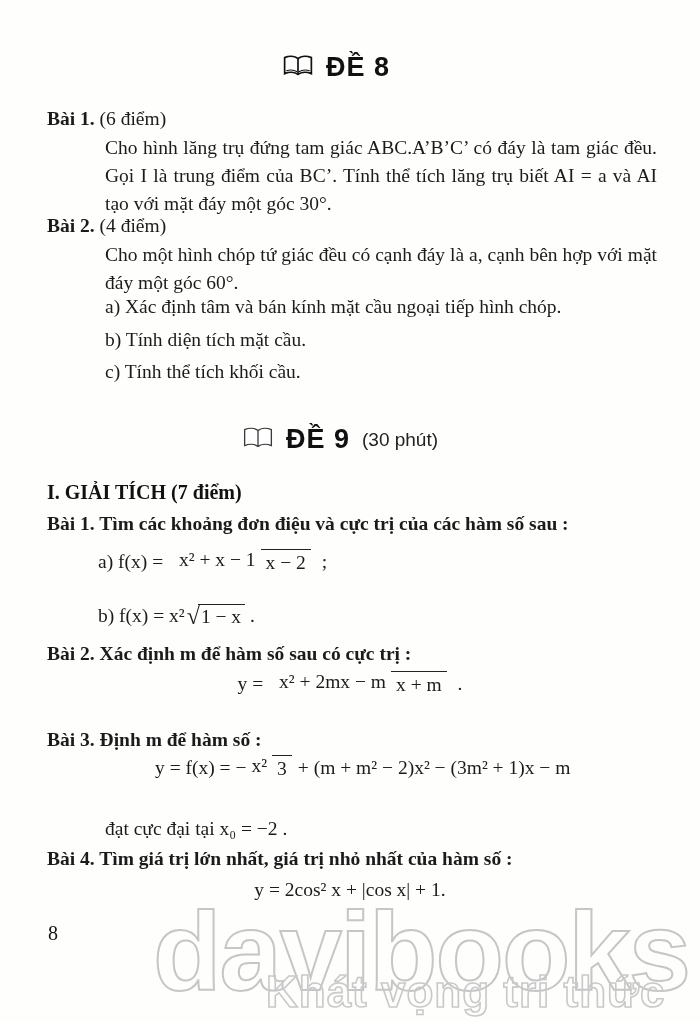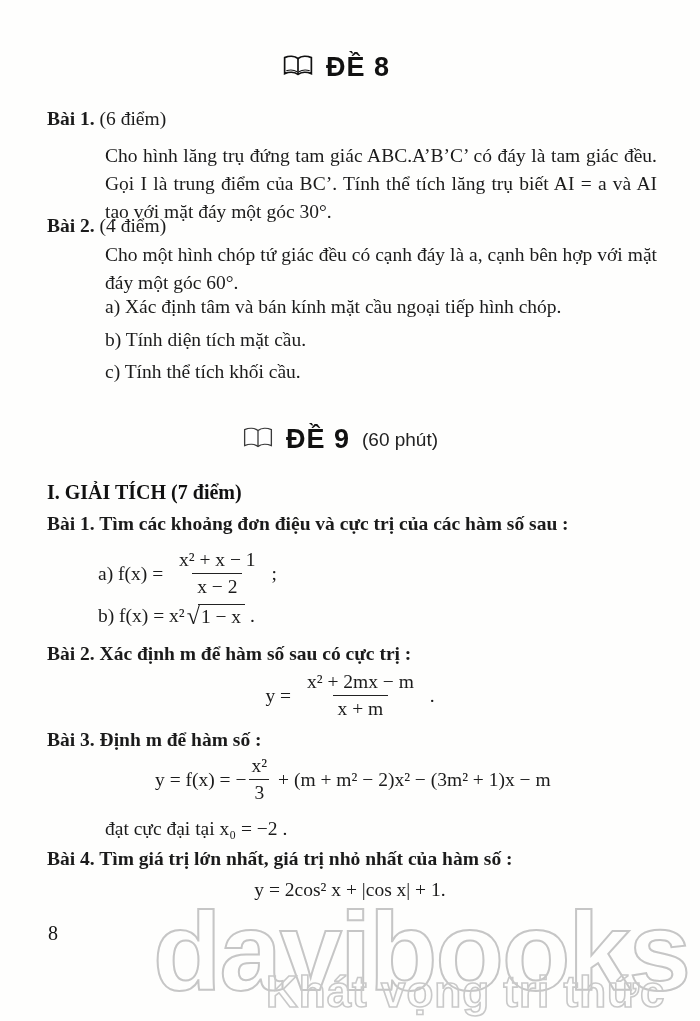--- a/index.html
+++ b/index.html
@@ -39,21 +39,21 @@
   }
   .list-item { font-size: 19.5px; white-space: nowrap; }
   .section-head {
     font-family: Liberation Serif, serif;
     font-weight: 700; font-size: 20px; color: #111; white-space: nowrap;
   }
 
   
   .math-row { font-size: 19.5px; display: flex; align-items: center; white-space: pre; }
   .math-row.centered { left: 0; width: 700px; justify-content: center; }
-  .frac { display: inline-flex; flex-direction: column; align-items: center; margin: 0 6px; }
+  .frac { display: inline-flex; flex-direction: row; margin: 0 6px; }
   .frac .num { padding: 0 5px 2px 5px; line-height: 1.15; }
   .frac .den { border-top: 1.6px solid #222; padding: 2px 5px 0 5px; line-height: 1.15; }
   .sqrt { display: inline-flex; align-items: flex-start; margin-left: 2px; }
   .sqrt-sign { font-size: 24px; line-height: 1; }
   .radicand { border-top: 1.6px solid #222; margin-left: -2px; padding: 1px 4px 0 3px; line-height: 1.15; }
   .math-tail { font-size: 19.5px; white-space: pre; }
 
   
   .wm-brand {
     font-family: "Liberation Sans", "DejaVu Sans", sans-serif;
@@ -83,40 +83,40 @@
         <path d="M29.5 17.5 C25.5 16.2 21 16.6 18 18.6" fill="none" stroke="#111" stroke-width="1.1"></path>
       </svg>
     </span>
     <span class="de-title-text">ĐỀ 8</span>
   </div>
 
   <div class="abs bai-head" style="top:108px; left:47px;">
     <span class="bai-label">Bài 1.</span>
     <span class="bai-points">(6 điểm)</span>
   </div>
-  <div class="abs para" style="top:134px; left:105px; width:552px;margin-top:8px;">Cho hình lăng trụ đứng tam giác ABC.A’B’C’ có đáy là tam giác đều. Gọi I là trung điểm của BC’. Tính thể tích lăng trụ biết AI = a và AI tạo với mặt đáy một góc 30°.</div>
+  <div class="abs para" style="top:134px; left:105px; width:552px;">Cho hình lăng trụ đứng tam giác ABC.A’B’C’ có đáy là tam giác đều. Gọi I là trung điểm của BC’. Tính thể tích lăng trụ biết AI = a và AI tạo với mặt đáy một góc 30°.</div>
 
   <div class="abs bai-head" style="top:215px; left:47px;">
     <span class="bai-label">Bài 2.</span>
     <span class="bai-points">(4 điểm)</span>
   </div>
   <div class="abs para" style="top:241px; left:105px; width:552px;">Cho một hình chóp tứ giác đều có cạnh đáy là a, cạnh bên hợp với mặt đáy một góc 60°.</div>
   <div class="abs list-item" style="top:296px; left:105px;">a) Xác định tâm và bán kính mặt cầu ngoại tiếp hình chóp.</div>
   <div class="abs list-item" style="top:329px; left:105px;">b) Tính diện tích mặt cầu.</div>
   <div class="abs list-item" style="top:361px; left:105px;">c) Tính thể tích khối cầu.</div>
 
   <div class="abs de-title-row" style="top:424px; transform:translateX(-10px);">
     <span class="book-icon">
       <svg width="32" height="24" viewBox="0 0 34 25">
         <path d="M17 4.5 C13.5 1.8 7.5 1.6 2.8 3.6 L2.8 20.6 C7.5 18.6 13.5 18.8 17 21.4 C20.5 18.8 26.5 18.6 31.2 20.6 L31.2 3.6 C26.5 1.6 20.5 1.8 17 4.5 Z" fill="#ffffff" stroke="#3a3a3a" stroke-width="1.4"></path>
         <path d="M17 4.5 L17 21.4" stroke="#3a3a3a" stroke-width="1.4"></path>
       </svg>
     </span>
     <span class="de-title-text">ĐỀ 9</span>
-    <span class="de-duration">(60 phút)</span>
+    <span class="de-duration">(30 phút)</span>
   </div>
 
   <div class="abs section-head" style="top:481px; left:47px;">I. GIẢI TÍCH (7 điểm)</div>
 
   <div class="abs bai-head" style="top:513px; left:47px;">
     <span class="bai-label">Bài 1.</span><span class="bai-text"> Tìm các khoảng đơn điệu và cực trị của các hàm số sau :</span>
   </div>
 
   <div class="abs math-row" style="top:549px; left:98px;">
     <span>a) f(x) = </span>

